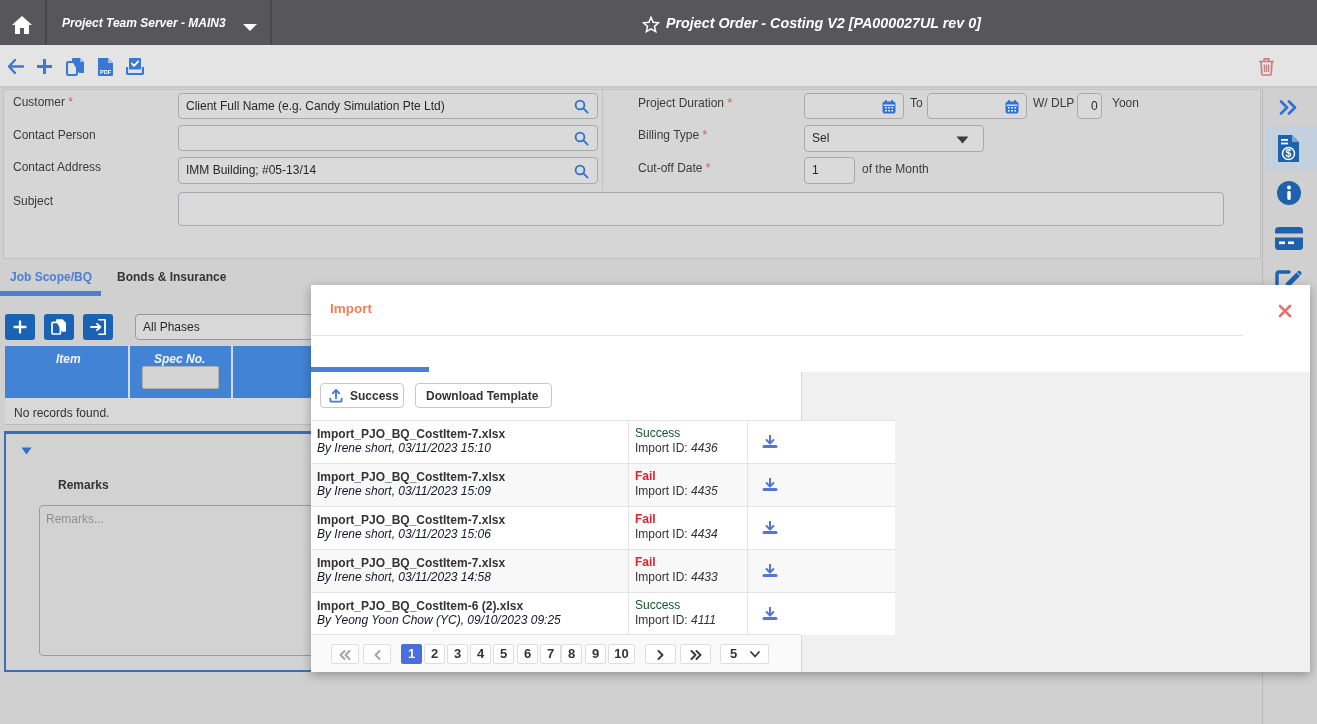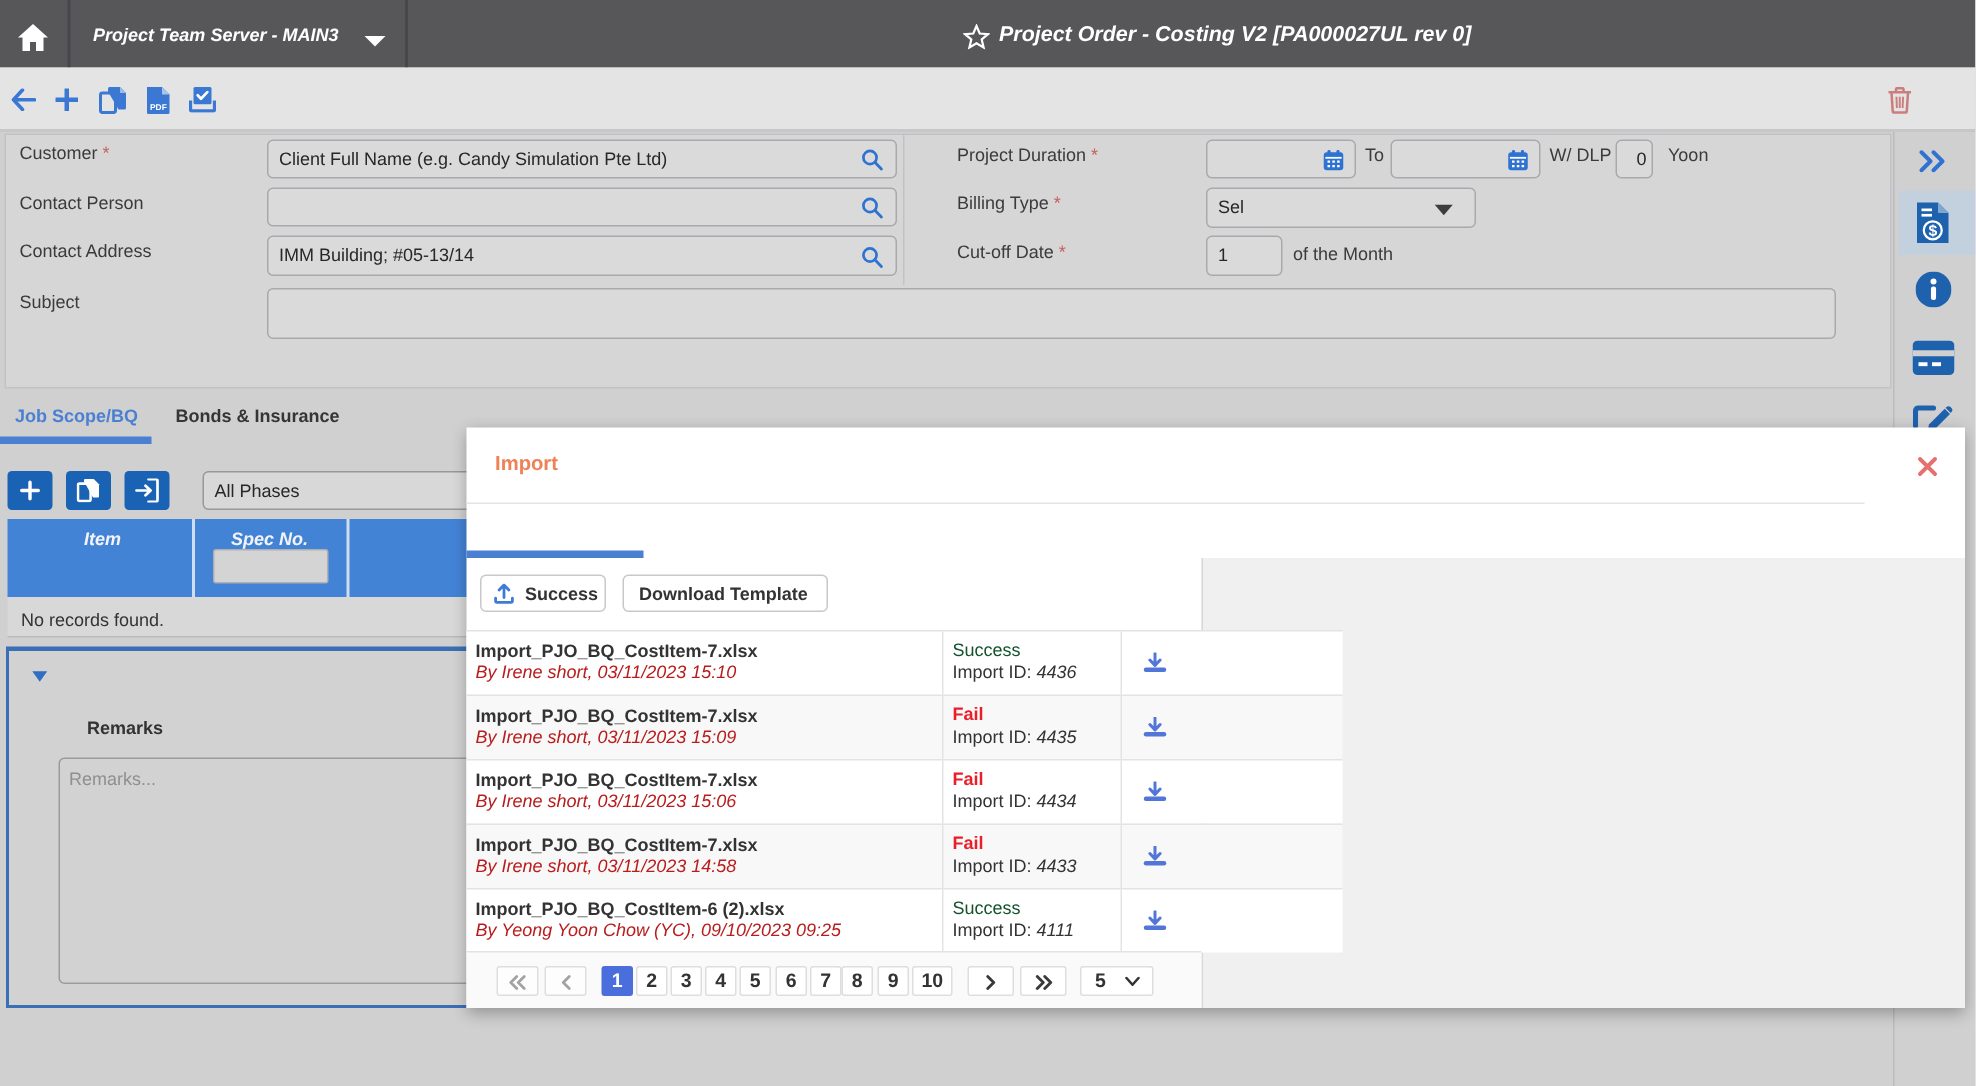--- a/index.html
+++ b/index.html
@@ -55,21 +55,21 @@
   .m-header { position:absolute; left:0; top:0; width:932px; height:51px; border-bottom:1px solid #e4e4e4; }
   .m-title { position:absolute; left:19px; top:16px; color:#ef8157; font-weight:bold; font-size:13.5px; }
   .m-tabrow { position:absolute; left:0; top:51px; width:999px; height:36px; background:#fff;
               border-bottom:1px solid #dcdcdc; }
   .m-grey { position:absolute; left:490px; top:87px; width:509px; height:300px; background:#f0f0f1;
             border-left:1px solid #d8d8d8; }
   .mbtn { position:absolute; top:98px; height:25px; background:#fff; border:1px solid #c8c8c8;
           border-radius:4px; font-weight:bold; font-size:12px; color:#333; }
   .mrow { position:absolute; left:0; width:584px; height:43px; border-top:1px solid #e3e3e3; }
   .mrow .fname { position:absolute; left:6px; top:6px; font-weight:bold; font-size:12px; color:#333; white-space:nowrap; }
-  .mrow .byline { position:absolute; left:6px; top:20px; font-style:italic; font-size:12px; color:#b91c1c; white-space:nowrap; }
+  .mrow .byline { position:absolute; left:6px; top:20px; font-style:italic; font-size:12px; color:#0f172a; white-space:nowrap; }
   .mrow .vsep1 { position:absolute; left:317px; top:0; width:1px; height:43px; background:#e3e3e3; }
   .mrow .vsep2 { position:absolute; left:436px; top:0; width:1px; height:43px; background:#e3e3e3; }
   .mrow .status { position:absolute; left:324px; top:5px; font-size:12px; }
   .mrow .impid { position:absolute; left:324px; top:20px; font-size:12px; color:#333; }
   .ok { color:#14532d; } .fail { color:#e8202a;font-weight:bold; }
   .pagebar { position:absolute; left:0; top:349px; width:490px; height:38px; background:#fafafa;
              border-top:1px solid #e3e3e3; }
   .pg { position:absolute; top:9px; height:20px; border:1px solid #dedede; background:#fff;
         border-radius:2px; font-size:13px; font-weight:bold; color:#333; text-align:center; line-height:18px; }
   .pg.mut { color:#b4b4b6; background:#fdfdfd; }

